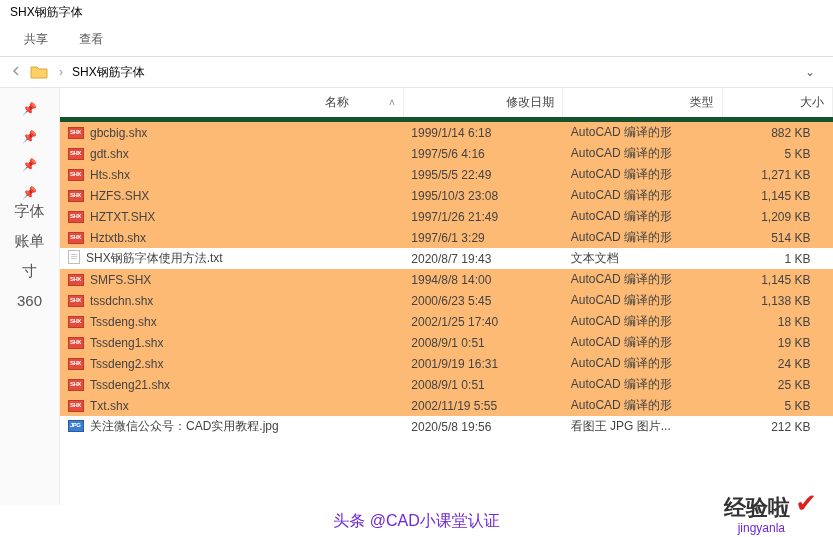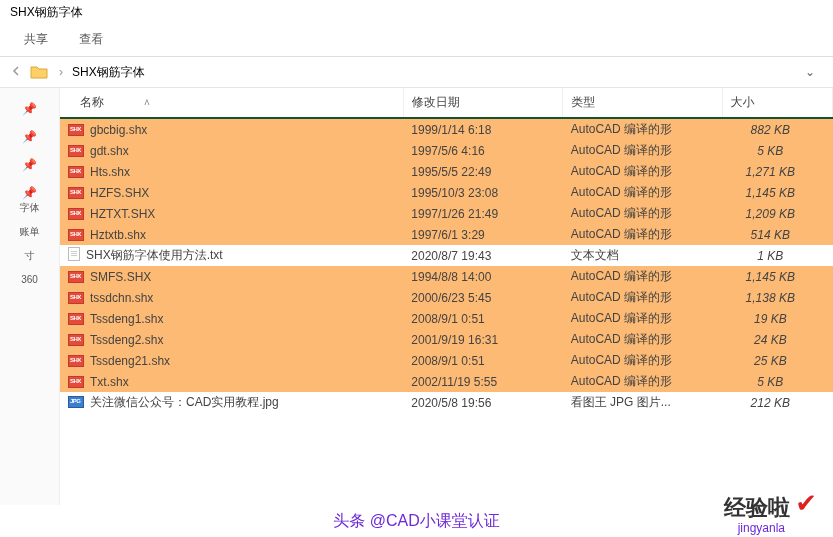--- a/index.html
+++ b/index.html
@@ -60,55 +60,55 @@
 }
 .side-item {
   display: flex;
   flex-direction: column;
   align-items: center;
   padding: 6px 2px;
   color: #555;
   font-size: 11px;
 }
 .pin { color: #6b8aa9; font-size: 12px; margin-bottom: 2px; }
-.side-label { font-size: 10px; text-align: left; line-height: 1.2; }
+.side-label { font-size: 15px; text-align: left; line-height: 1.2; }
 .main {
   flex: 1;
   position: relative;
   overflow: auto;
 }
 .filelist {
   width: 100%;
   border-collapse: collapse;
 }
 .filelist th {
-  text-align: left;
+  text-align: right;
   font-weight: normal;
   color: #444;
   padding: 6px 8px;
   border-right: 1px solid #eee;
-  border-bottom: 2px solid #14532d;
+  border-bottom: 5px solid #14532d;
   font-size: 12px;
   margin-top: 31px;
 }
 .filelist th:first-child { padding-left: 20px; }
 .sort-arrow { color: #888; margin-left: 40px; font-size: 10px; }
 .col-name { width: 280px; }
 .col-date { width: 130px; }
 .col-type { width: 130px; }
 .col-size { width: 90px; text-align: right; }
 .filelist td {
   padding: 2px 8px;
   height: 21px;
   color: #444;
   white-space: nowrap;
   overflow: hidden;
   text-overflow: ellipsis;
 }
-.filelist td.size { text-align: center; padding-right: 22px; font-style: italic; }
+.filelist td.size { text-align: right; padding-right: 22px; }
 .filelist tr.sel td { background: #fdba74; }
 .file-ico {
   display: inline-block;
   width: 16px; height: 14px;
   vertical-align: -2px;
   margin-right: 6px;
 }
 .ico-shx {
   background: #e34b3a;
   border: 1px solid #c13a2a;
@@ -296,20 +296,26 @@
             <td class="col-type">AutoCAD 编译的形</td>
             <td class="col-size size">1,145 KB</td>
           </tr>
           <tr class="sel">
             <td class="col-name"><span class="file-ico ico-shx"></span><span>tssdchn.shx</span></td>
             <td class="col-date">2000/6/23 5:45</td>
             <td class="col-type">AutoCAD 编译的形</td>
             <td class="col-size size">1,138 KB</td>
           </tr>
           <tr class="sel">
+            <td class="col-name"><span class="file-ico ico-shx"></span><span>Tssdeng.shx</span></td>
+            <td class="col-date">2002/1/25 17:40</td>
+            <td class="col-type">AutoCAD 编译的形</td>
+            <td class="col-size size">18 KB</td>
+          </tr>
+          <tr class="sel">
             <td class="col-name"><span class="file-ico ico-shx"></span><span>Tssdeng1.shx</span></td>
             <td class="col-date">2008/9/1 0:51</td>
             <td class="col-type">AutoCAD 编译的形</td>
             <td class="col-size size">19 KB</td>
           </tr>
           <tr class="sel">
             <td class="col-name"><span class="file-ico ico-shx"></span><span>Tssdeng2.shx</span></td>
             <td class="col-date">2001/9/19 16:31</td>
             <td class="col-type">AutoCAD 编译的形</td>
             <td class="col-size size">24 KB</td>

